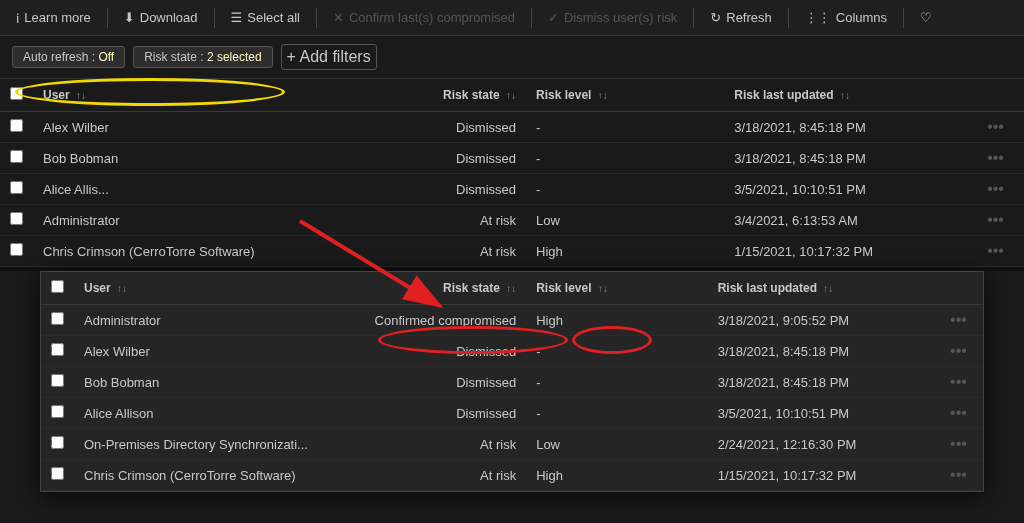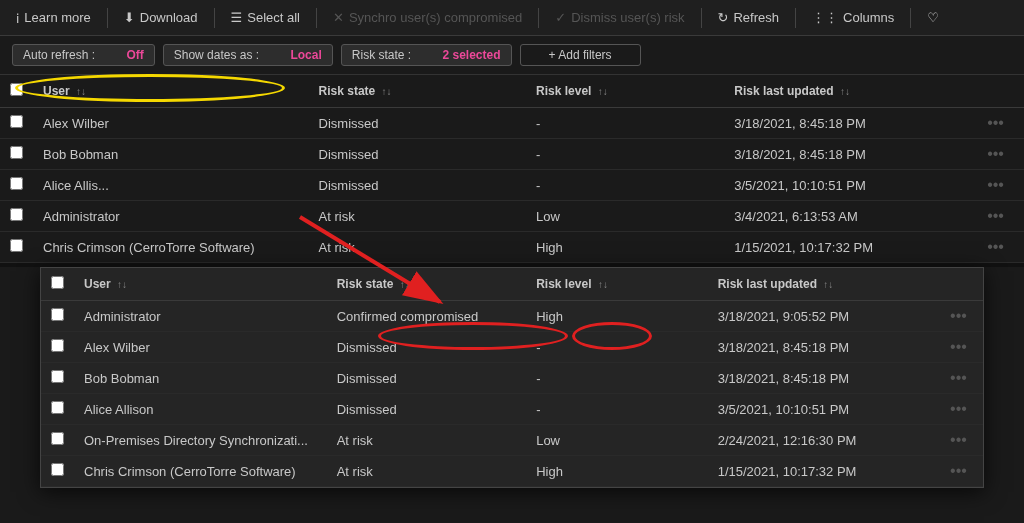--- a/index.html
+++ b/index.html
@@ -55,27 +55,27 @@
     .filter-pill {
       background: #2d2d2d;
       border: 1px solid #555;
       border-radius: 3px;
       padding: 3px 10px;
       font-size: 12px;
       color: #c8c8c8;
       cursor: pointer;
       white-space: nowrap;
     }
-    .filter-pill .bold { font-weight: bold; color: #ec4899; margin-left: 28px; }
+    .filter-pill .bold { font-weight: normal; color: #fef9c3; }
     .filter-pill-add {
       background: transparent;
       border: 1px solid #555;
       border-radius: 3px;
-      padding: 3px 28px;
-      font-size: 12px;
+      padding: 3px 5px;
+      font-size: 16px;
       color: #c8c8c8;
       cursor: pointer;
     }
 
     table {
       width: 100%;
       border-collapse: collapse;
     }
     thead tr {
       border-bottom: 1px solid #3a3a3a;
@@ -124,21 +124,21 @@
       margin: 0 40px;
       box-shadow: 0 4px 20px rgba(0,0,0,0.7);
       position: relative;
     }
 
     .wrapper {
       position: relative;
     }
 
     .col-user { width: 28%; }
-    .col-riskstate { width: 22%; }
+    .col-riskstate { width: 22%; text-align: right; }
     .col-risklevel { width: 20%; }
     .col-riskupdated { width: 25%; margin-left: 32px; }
     .col-actions { width: 5%; }
   </style>
 </head>
 <body>
 
 <div class="wrapper">
 
   <div class="top-toolbar">
@@ -152,21 +152,21 @@
       <span>Download</span>
     </button>
     <div class="toolbar-divider"></div>
     <button class="toolbar-btn">
       <span>☰</span>
       <span>Select all</span>
     </button>
     <div class="toolbar-divider"></div>
     <button class="toolbar-btn disabled">
       <span>✕</span>
-      <span>Synchro user(s) compromised</span>
+      <span>Confirm last(s) compromised</span>
     </button>
     <div class="toolbar-divider"></div>
     <button class="toolbar-btn disabled">
       <span>✓</span>
       <span>Dismiss user(s) risk</span>
     </button>
     <div class="toolbar-divider"></div>
     <button class="toolbar-btn">
       <span>↻</span>
       <span>Refresh</span>
@@ -179,24 +179,20 @@
     <div class="toolbar-divider"></div>
     <button class="toolbar-btn">
       <span>♡</span>
     </button>
   </div>
 
   <div class="filter-bar">
     <div class="filter-pill">
       <span>Auto refresh :</span>
       <span class="bold">Off</span>
-    </div>
-    <div class="filter-pill">
-      <span>Show dates as :</span>
-      <span class="bold">Local</span>
     </div>
     <div class="filter-pill">
       <span>Risk state :</span>
       <span class="bold">2 selected</span>
     </div>
     <div class="filter-pill-add">
       <span>+ Add filters</span>
     </div>
   </div>
 

